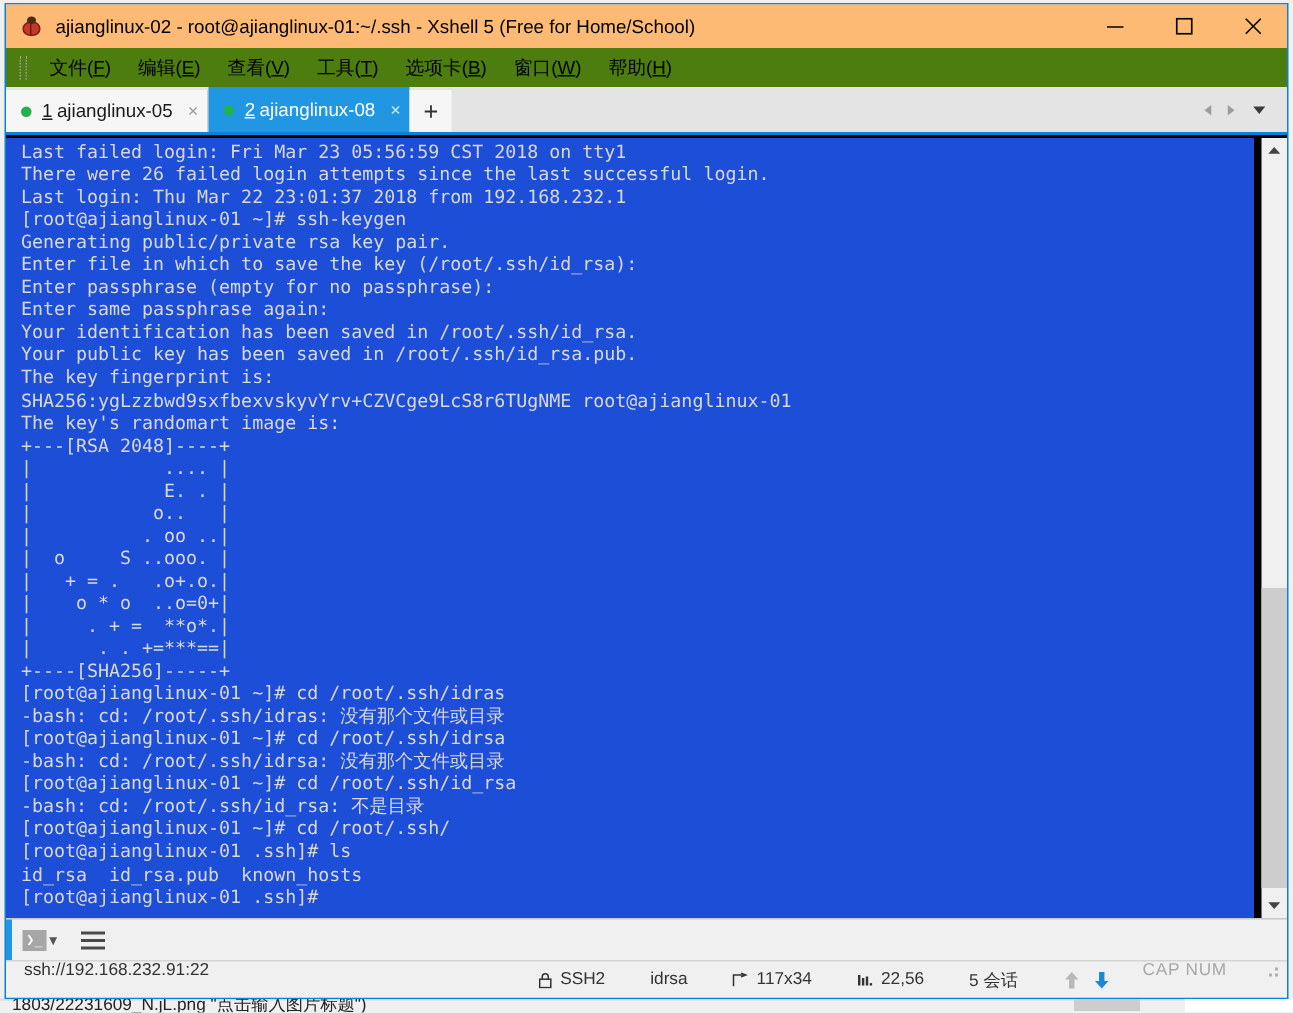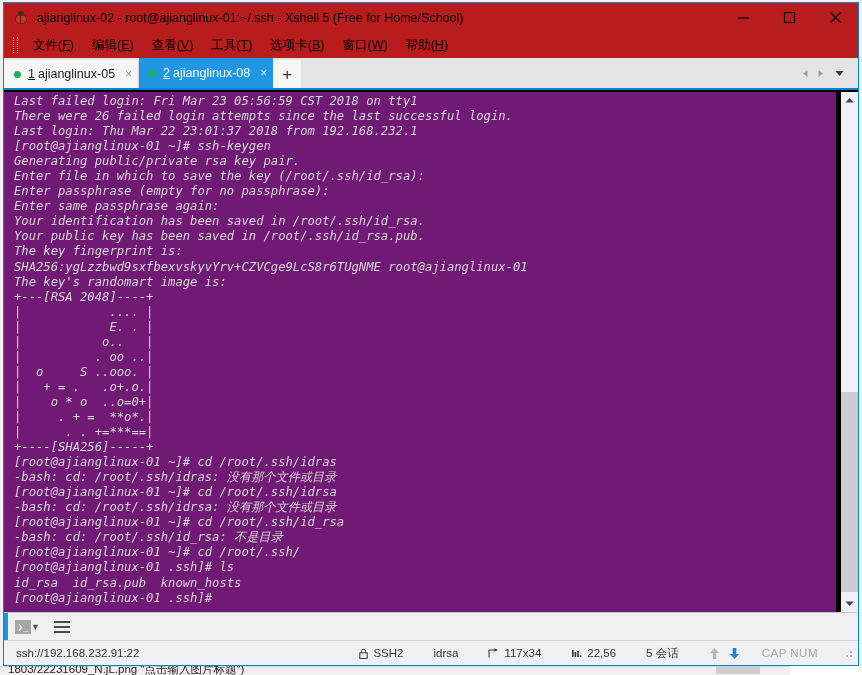--- a/index.html
+++ b/index.html
@@ -34,21 +34,21 @@
     border: 1px solid #0a82d6;
     background: #f0f0f0;
   }
 
   
   #title-bar {
     position: absolute;
     left: 4px; top: 3px;
     width: 854px;
     height: 29px;
-    background: #b91c1c;
+    background: #fdba74;
     display: flex;
     align-items: center;
   }
   #app-icon {
     width: 16px; height: 16px;
     margin-left: 9px;
     position: relative;
     flex: 0 0 auto;
   }
   #app-icon .bug-body {
@@ -90,21 +90,21 @@
     flex: 0 0 auto;
   }
   .win-btn svg { display: block; }
 
   
   #menu-bar {
     position: absolute;
     left: 4px; top: 32px;
     width: 854px;
     height: 26px;
-    background: #b91c1c;
+    background: #4d7c0f;
     display: flex;
     align-items: center;
   }
   #menu-grip {
     width: 3px;
     height: 16px;
     margin-left: 9px;
     margin-right: 6px;
     border-left: 1px dotted #a0a0a0;
     border-right: 1px dotted #a0a0a0;
@@ -207,23 +207,22 @@
     background: #000000;
     box-sizing: border-box;
     border-top: 2px solid #0a82d6;
     overflow: hidden;
   }
   #terminal-screen {
     position: absolute;
     left: 0; top: 2px;
     width: 832px;
     height: 520px;
-    background: #701a75;
+    background: #1d4ed8;
     overflow: hidden;
-    font-style: italic;
   }
   #term-lines {
     position: absolute;
     left: 10px; top: 2px;
     font-family: "DejaVu Sans Mono", "Liberation Mono", monospace;
     font-size: 12.2px;
     line-height: 15.05px;
     color: #d8d8d8;
     white-space: pre;
     letter-spacing: 0px;
@@ -312,21 +311,20 @@
 
   
   #status-bar {
     position: absolute;
     left: 4px; top: 640px;
     width: 854px;
     height: 25px;
     background: #f0f0f0;
     border-top: 1px solid #d4d4d4;
     display: flex;
-    align-items: center;
     box-sizing: border-box;
     font-size: 11.5px;
     color: #333;
   }
   #status-url {
     margin-left: 12px;
     flex: 0 0 auto;
   }
   #status-spacer { flex: 1 1 auto; }
   .status-cell {

